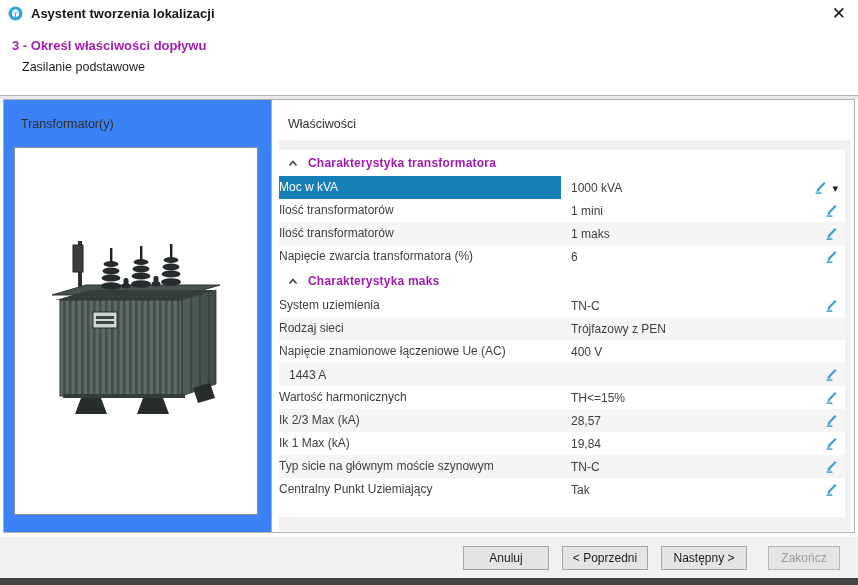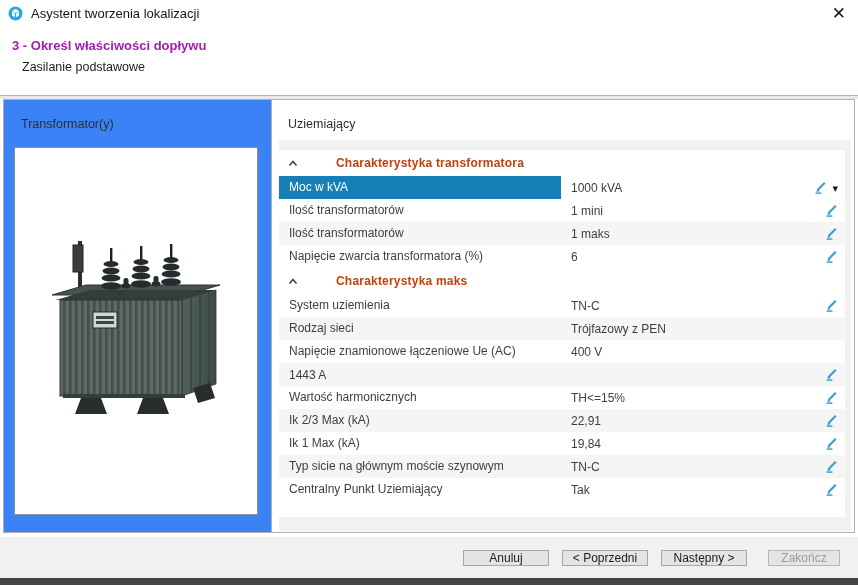--- a/index.html
+++ b/index.html
@@ -3,21 +3,21 @@
 <meta charset="utf-8">
 <style>
   * { margin:0; padding:0; box-sizing:border-box; }
   html,body { width:858px; height:585px; }
   body {
     position:relative; background:#ffffff; overflow:hidden;
     font-family:"Liberation Sans", sans-serif; font-size:12px; color:#3c3c3c;
   }
 
   
-  .titlebar { position:absolute; top:6px; left:8px; display:flex; gap:8px; }
+  .titlebar { position:absolute; top:6px; left:8px; display:flex; gap:8px;font-weight:bold; }
   .app-icon { width:15px; height:15px; display:inline-block; }
   .app-title { font-size:13px; color:#141414; }
   .close-btn { position:absolute; top:4px; right:12px; font-size:17px; color:#1a1a1a;
                line-height:20px; cursor:pointer; font-weight:400; }
   .step-title { position:absolute; top:38px; left:12px; font-weight:bold; font-size:13px; color:#a21caf; }
   .step-sub   { position:absolute; top:60px; left:22px; font-size:12.5px; color:#1d1d1d; }
 
   .top-divider { position:absolute; top:95px; left:0; right:0; height:4px;
                  background:#e9e9e9; border-top:1px solid #b3b3b3; }
 
@@ -29,38 +29,38 @@
   .pane-title { position:absolute; top:17px; left:17px; font-size:12.5px; color:#2e2e2e; }
   .img-frame { position:absolute; left:10px; top:47px; width:244px; height:368px;
                border:1px solid #8f8f8f; background:#fff; }
 
   .right-pane { flex:1; position:relative; background:#fff; }
   .props-outer { position:absolute; left:7px; right:3px; top:40px; bottom:1px; background:#f1f1f1; }
   .props-grid { background:#ffffff; margin:10px 6px 0 0; padding-bottom:16px; }
 
   .section-header { height:26px; display:flex; align-items:center; gap:10px;
                     padding-left:9px; background:#fff; cursor:default; }
-  .section-label { font-weight:bold; font-size:12px; color:#c2410c; letter-spacing:.2px;margin-left:28px; }
+  .section-label { font-weight:bold; font-size:12px; color:#a21caf; letter-spacing:.2px; }
 
   .prop-row { height:23px; display:flex; align-items:center; background:#ffffff; }
   .prop-row.shaded { background:#f5f5f5; }
-  .prop-label { width:282px; height:23px; line-height:23px; padding-left:10px;
+  .prop-label { width:282px; height:23px; line-height:23px; 
                 color:#3e3e3e; overflow:hidden; white-space:nowrap; }
   .prop-row.selected .prop-label { background:#1680b6; color:#ffffff; }
   .prop-row.selected { background:#ffffff; }
   .prop-value { flex:1; padding-left:10px; color:#3e3e3e; white-space:nowrap; }
   .prop-actions { display:flex; align-items:center; justify-content:flex-end;
                   gap:5px; padding-right:7px; min-width:46px; }
   .pencil { display:inline-flex; cursor:pointer; }
   .dd { font-size:11px; color:#1c1c1c; cursor:pointer; line-height:10px; }
 
   
   .footer { position:absolute; left:0; right:0; top:537px; height:41px; background:#f1f1f1;
             display:flex; align-items:center; justify-content:flex-end; padding-right:18px; gap:13px; }
-  .btn { min-width:86px; height:16px; background:#e4e4e4; border:1px solid #a6a6a6;
+  .btn { min-width:86px; height:24px; background:#e4e4e4; border:1px solid #a6a6a6;
          font-family:"Liberation Sans", sans-serif; font-size:12px; color:#1c1c1c;
          cursor:pointer; padding:0 0; }
   .btn.disabled { color:#9c9c9c; border-color:#b5b5b5; cursor:default; min-width:72px; margin-left:8px; }
 
   .bottom-strip { position:absolute; left:0; right:0; bottom:0; height:7px; background:#454545; }
 </style>
 </head>
 <body>
 
 <div class="titlebar">
@@ -145,21 +145,21 @@
 
         <rect x="48" y="246" width="122" height="4" fill="#333d3a"></rect>
         <polygon points="66,250 86,250 92,266 60,266" fill="#272d2c"></polygon>
         <polygon points="128,250 148,250 154,266 122,266" fill="#272d2c"></polygon>
         <polygon points="178,240 195,235 200,250 183,255" fill="#272d2c"></polygon>
       </svg>
     </div>
   </div>
 
   <div class="right-pane">
-    <div class="pane-title" style="left:16px;">Uziemiający</div>
+    <div class="pane-title" style="left:16px;">Właściwości</div>
     <div class="props-outer">
       <div class="props-grid" id="props-grid">
           <div class="section-header">
             <span style="display:inline-flex;">
               <svg width="10" height="7" viewBox="0 0 10 7">
                 <polyline points="1.5,5.5 5,1.5 8.5,5.5" fill="none" stroke="#39454e" stroke-width="1.6"></polyline>
               </svg>
             </span>
             <span class="section-label">Charakterystyka transformatora</span>
           </div>
@@ -267,21 +267,21 @@
                 <svg width="13" height="13" viewBox="0 0 13 13">
                   <line x1="3.4" y1="9.2" x2="10.8" y2="1.8" stroke="#3f9ec9" stroke-width="2.2"></line>
                   <path d="M2.2 11 L3.6 8.2 5.8 10.2 Z" fill="#3f9ec9"></path>
                   <line x1="1.6" y1="12.1" x2="7.4" y2="12.1" stroke="#3f9ec9" stroke-width="1.5"></line>
                 </svg>
               </span>
             </div>
           </div>
           <div class="prop-row shaded">
             <div class="prop-label">Ik 2/3 Max (kA)</div>
-            <div class="prop-value">22,91</div>
+            <div class="prop-value">28,57</div>
             <div class="prop-actions">
               <span class="pencil">
                 <svg width="13" height="13" viewBox="0 0 13 13">
                   <line x1="3.4" y1="9.2" x2="10.8" y2="1.8" stroke="#3f9ec9" stroke-width="2.2"></line>
                   <path d="M2.2 11 L3.6 8.2 5.8 10.2 Z" fill="#3f9ec9"></path>
                   <line x1="1.6" y1="12.1" x2="7.4" y2="12.1" stroke="#3f9ec9" stroke-width="1.5"></line>
                 </svg>
               </span>
             </div>
           </div>

